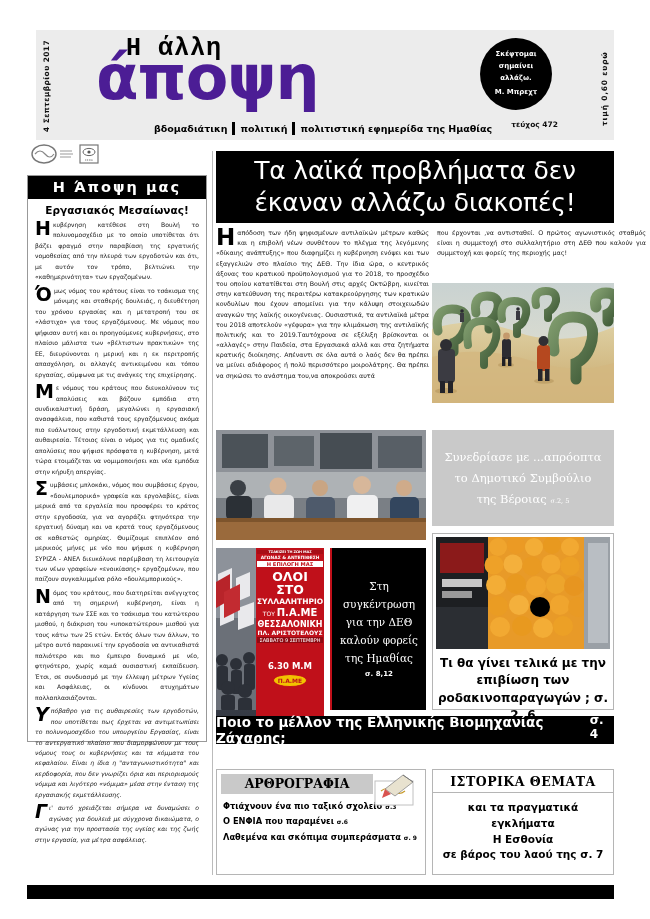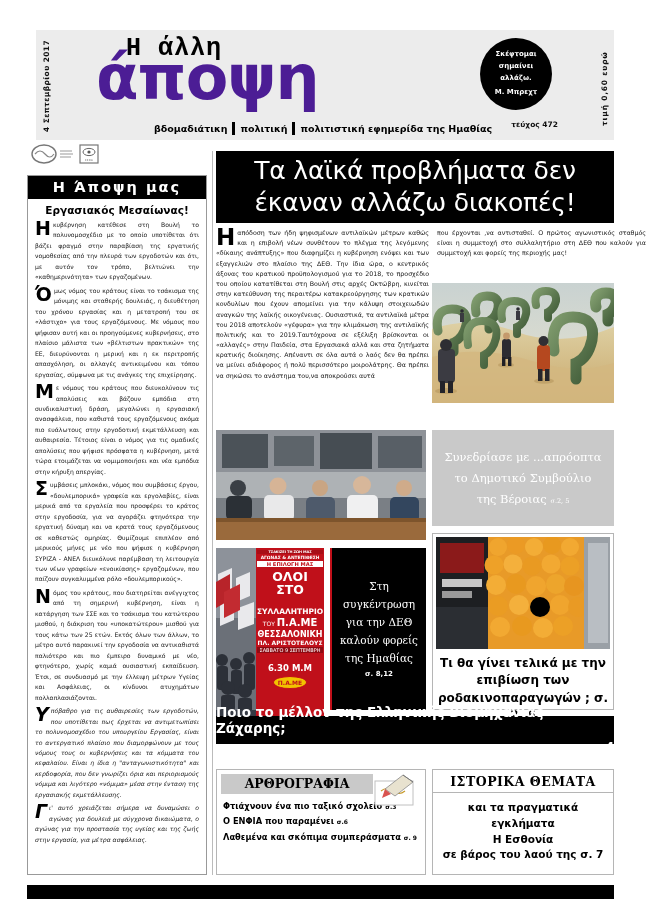--- a/index.html
+++ b/index.html
@@ -61,21 +61,21 @@
   .issue-no {
     position: absolute; right: 56px; top: 90px;
     font-size: 7.5px; font-weight: bold; color: #111;
   }
 
   
   .logos { position: absolute; left: 30px; top: 143px; width: 90px; height: 22px; }
 
   
   .left-col {
-    position: absolute; left: 27px; top: 175px; width: 180px; height: 700px;
+    position: absolute; left: 27px; top: 175px; width: 180px; height: 567px;
     border: 1px solid #999; background: #fff;
   }
   .left-head {
     background: #000; color: #fff; text-align: center;
     font-size: 14.5px; font-weight: bold; padding: 3px 0 4px 0;
     letter-spacing: 2px;
   }
   .left-subhead {
     text-align: center; font-weight: bold; font-size: 10.5px;
     color: #000; padding: 5px 4px 4px 4px;
@@ -145,27 +145,27 @@
   }
   .pame-left { width: 40px; height: 100%; background: linear-gradient(#6a6f7a,#2c313b); position: relative; overflow: hidden;}
   .pame-right {
     width: 68px; height: 100%; background: #c0101a; color: #fff;
     text-align: center; padding: 2px 1px; position: relative;
   }
   .pm-t1 { font-size: 3.6px; font-weight: bold; letter-spacing: -.1px; background:#a80d16; }
   .pm-t2 { font-size: 4.4px; font-weight: bold; margin-top: .5px; }
   .pm-t3 { font-size: 5.2px; font-weight: bold; background:#fff; color:#c0101a; margin-top: 1px; }
   .pm-big { font-size: 12.5px; font-weight: bold; line-height: 1.05; margin-top: 3px;}
-  .pm-med { font-size: 7.5px; font-weight: bold; margin-top: 11px; }
+  .pm-med { font-size: 7.5px; font-weight: bold; margin-top: 1px; }
   .pm-row { font-size: 6px; margin-top: 1px; }
   .pm-row b { font-size: 10px; }
   .pm-city { font-size: 8px; font-weight: bold; margin-top: 2px; }
   .pm-place { font-size: 6px; font-weight: bold; }
   .pm-date { font-size: 5px; background: #8d0a12; margin-top: 1px; }
-  .pm-time { font-size: 8.5px; font-weight: bold; margin-top: 10px; }
+  .pm-time { font-size: 8.5px; font-weight: bold; margin-top: 18px; }
   .pm-logo {
     margin: 3px auto 0 auto; width: 34px; height: 13px; border-radius: 50%;
     background: #f2c200; color: #c0101a; font-size: 6px; font-weight: bold;
     display:flex; align-items:center; justify-content:center;
     border: 1.5px solid #c0101a;
   }
 
   
   .deth-box {
     position: absolute; left: 330px; top: 548px; width: 96px; height: 162px;
@@ -184,21 +184,21 @@
   .peach-photo { width: 100%; height: 112px; overflow: hidden; background: #e8a030; position: relative; }
   .peach-cap {
     text-align: center; font-size: 12px; font-weight: bold; line-height: 1.45;
     color: #000; padding-top: 6px;
   }
 
   
   .sugar-banner {
     position: absolute; left: 216px; top: 716px; width: 398px; height: 28px;
     background: #000; color: #fff;
-    display: flex; align-items: center; justify-content: center; gap: 4px; flex-direction: column;
+    display: flex; align-items: center; justify-content: center; gap: 4px;
   }
   .sugar-banner .t { font-size: 13.5px; font-weight: bold; }
   .sugar-banner .p { font-size: 12px; font-weight: bold; align-self: flex-end; padding-bottom: 3px;}
 
   
   .arthro-box {
     position: absolute; left: 216px; top: 769px; width: 210px; height: 106px;
     border: 1px solid #b5b5b5; background: #fff;
   }
   .arthro-head {

